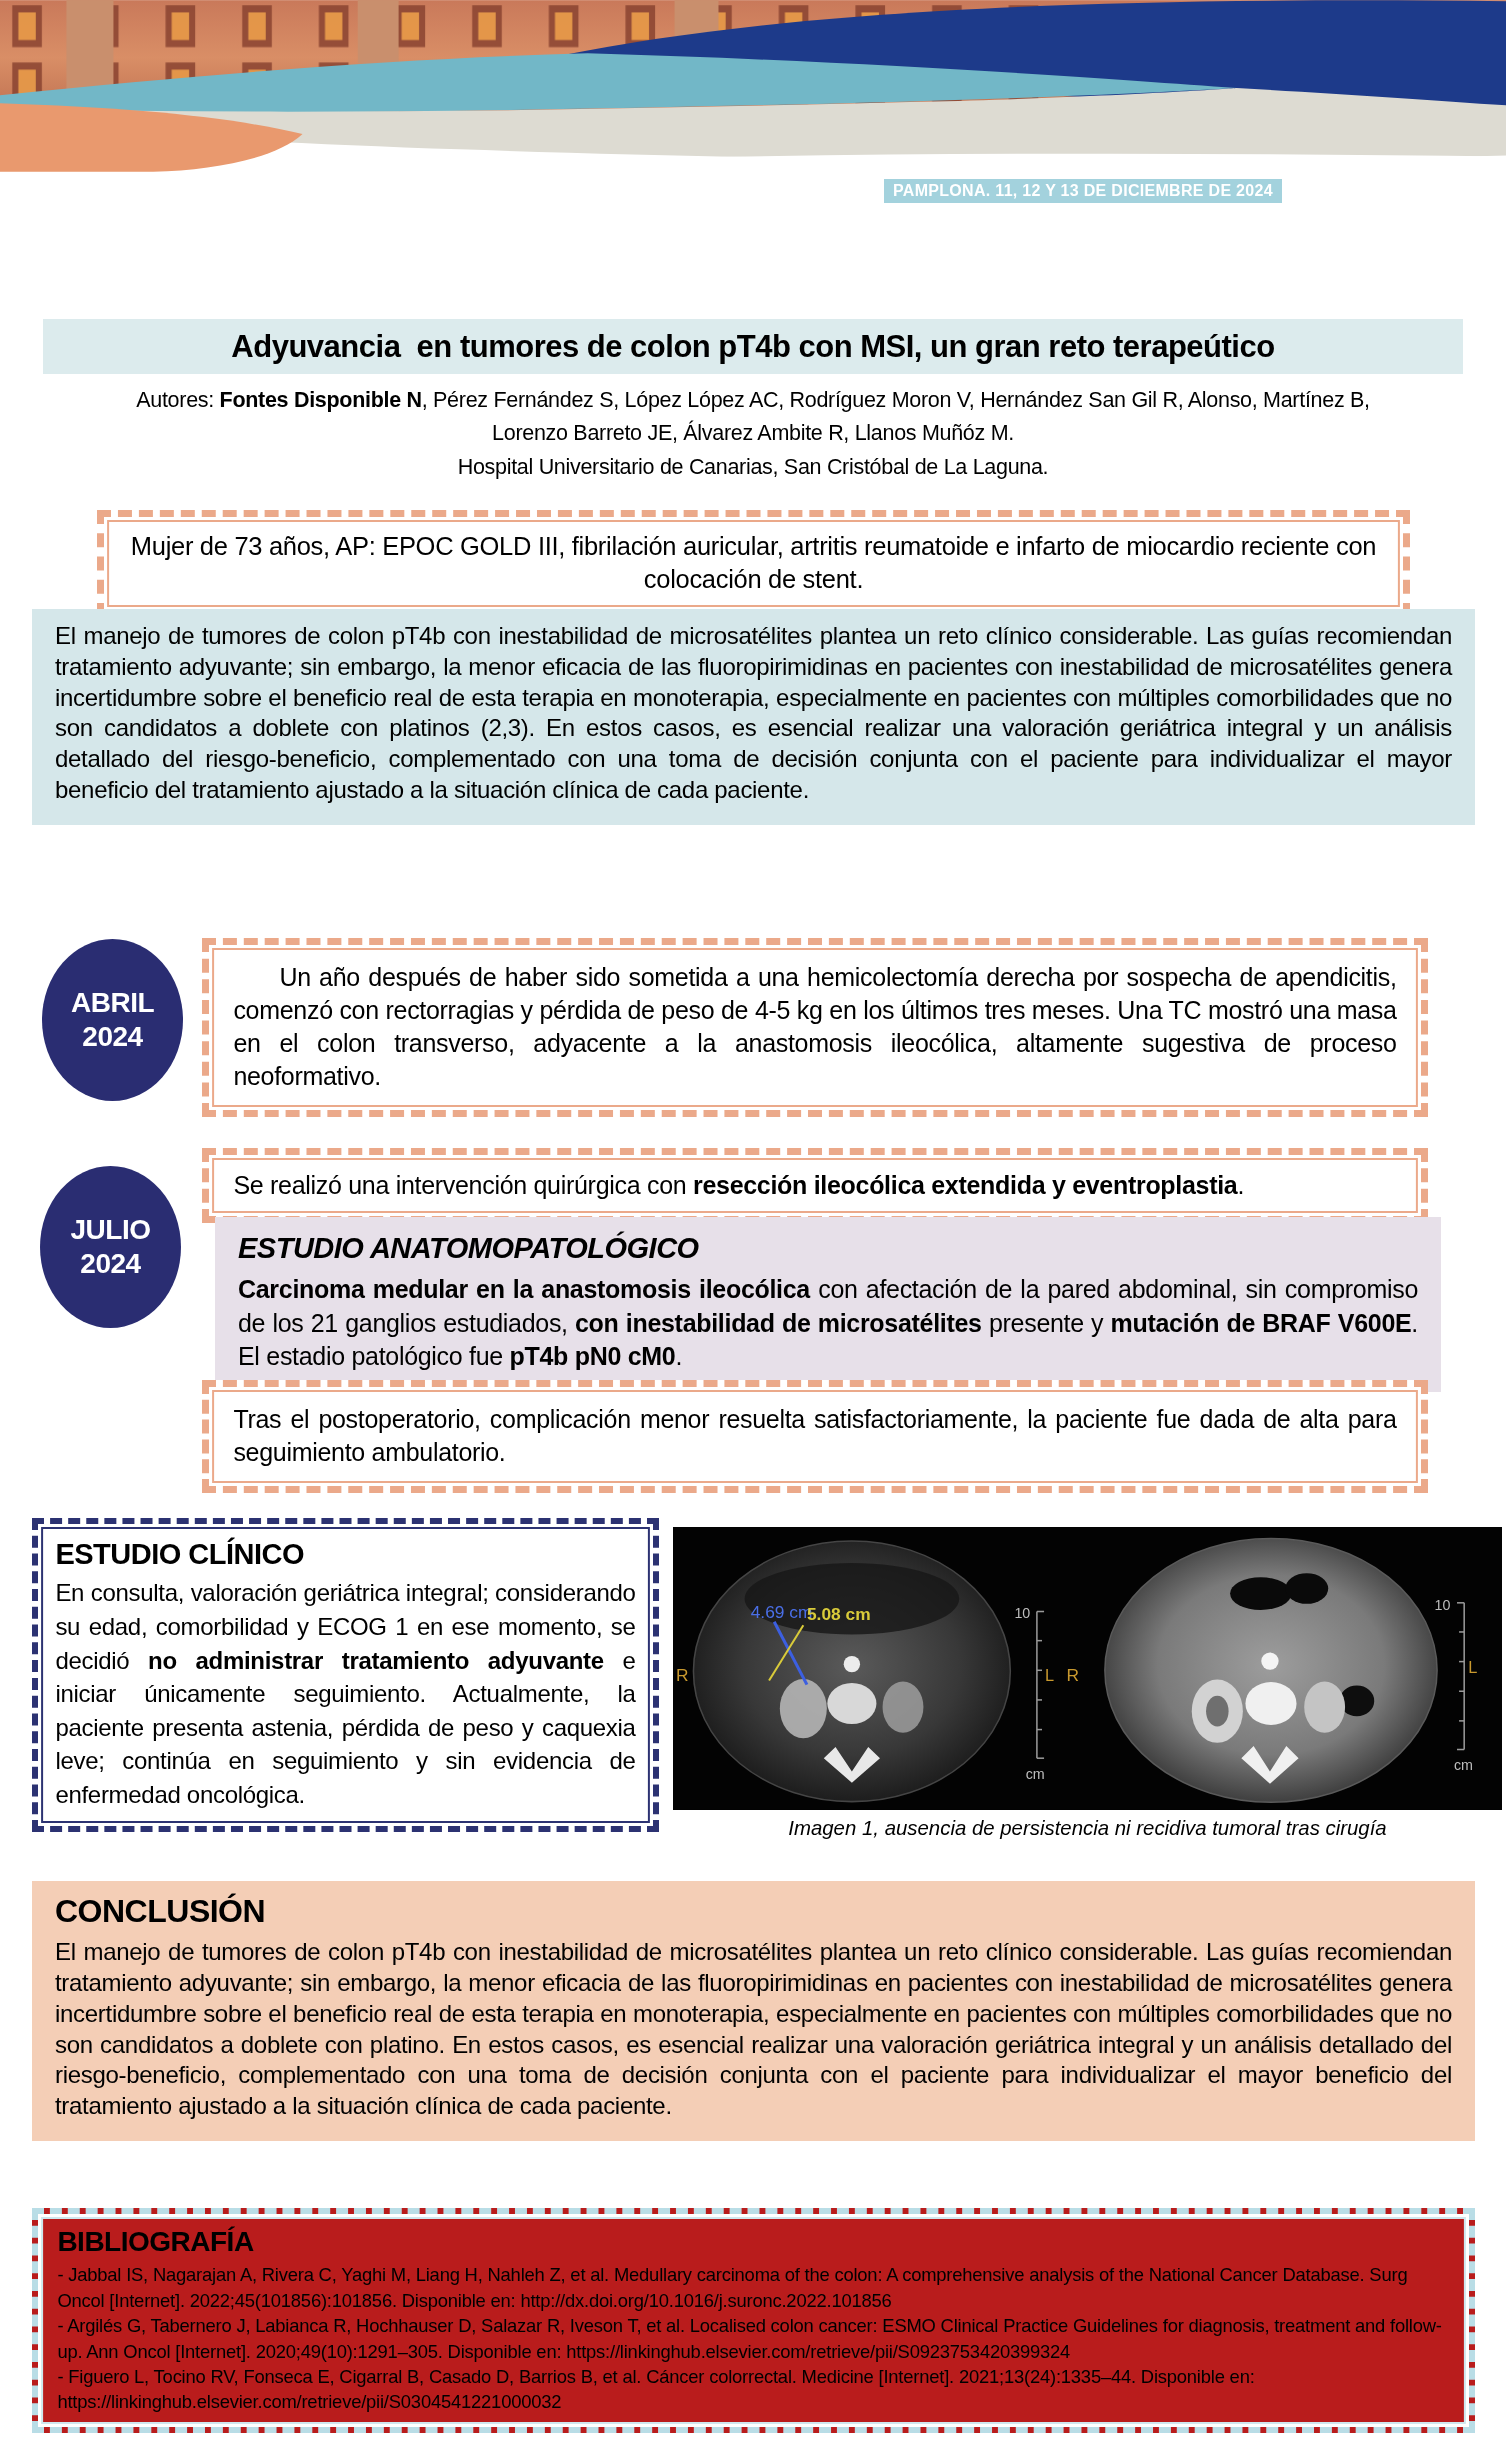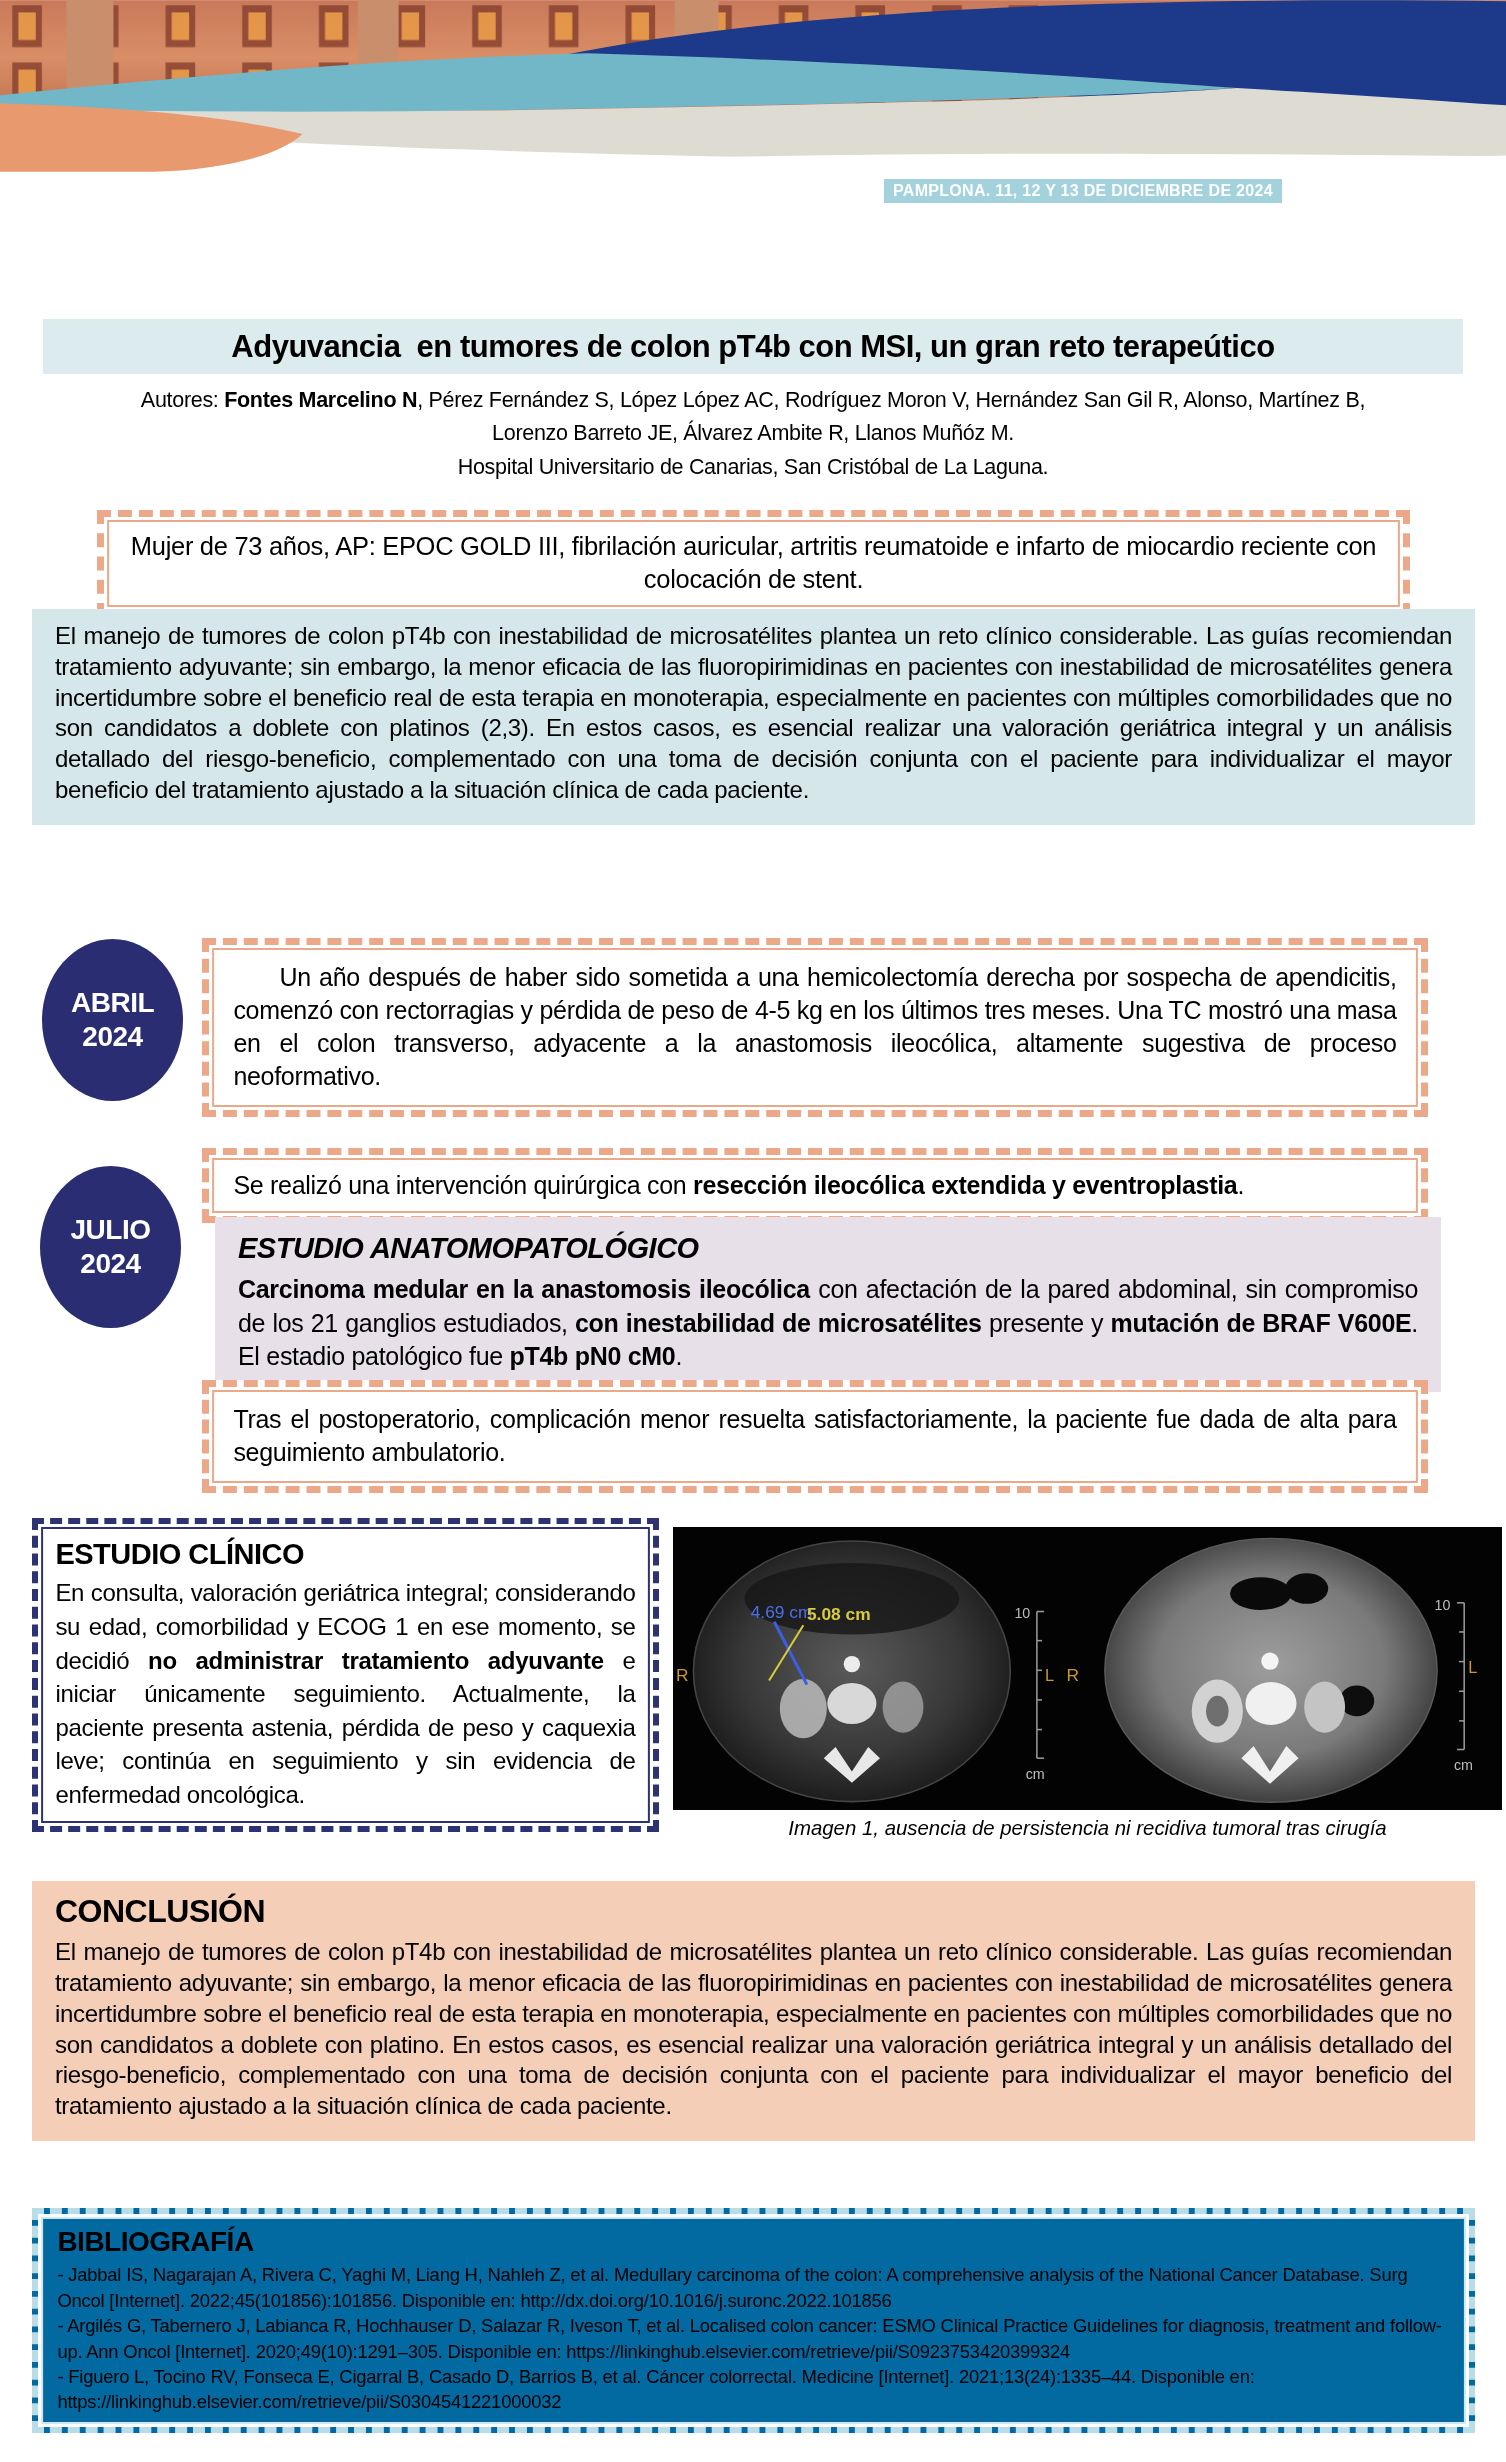--- a/index.html
+++ b/index.html
@@ -28,21 +28,21 @@
   .title-band h1{margin:0;font-size:31px;font-weight:700;color:#000;letter-spacing:-0.5px;white-space:pre;}
 
   
   .authors{position:absolute;left:43px;top:384px;width:1420px;text-align:center;color:#000;
     font-size:21.5px;line-height:1.55;letter-spacing:-0.3px;}
   .authors b{font-weight:700;}
 
   
   .dash-orange{border:7.2px dashed #eba98a;box-shadow:inset 0 0 0 3.1px #ffffff, inset 0 0 0 5.1px #eba98a;background:#ffffff;}
   .dash-navy{border:6.1px dashed #2c3272;box-shadow:inset 0 0 0 3.1px #ffffff, inset 0 0 0 5.1px #2c3272;background:#ffffff;}
-  .dash-blue{border:6.6px dashed #b9dde6;box-shadow:inset 0 0 0 3.1px #ffffff, inset 0 0 0 5.1px #cfe7ee;background:#0369a1;}
+  .dash-blue{border:6.6px dashed #b9dde6;box-shadow:inset 0 0 0 3.1px #ffffff, inset 0 0 0 5.1px #cfe7ee;background:#b91c1c;}
 
   .patient-box{position:absolute;left:97px;top:510px;width:1313px;box-sizing:border-box;
     padding:13.3px 25.5px;text-align:center;font-size:25.5px;letter-spacing:-0.3px;line-height:1.3;}
 
   
   .section{position:absolute;left:32px;width:1443px;box-sizing:border-box;padding:12.3px 23px 19.4px;color:#000;}
   .section h2{margin:0 0 7.2px 0;font-size:32px;font-weight:800;letter-spacing:-0.5px;}
   .section p{margin:0;font-size:24px;line-height:1.28;text-align:justify;letter-spacing:-0.3px;}
   .intro{top:609px;background:#d5e7ea;}
   .conclusion{top:1881px;background:#f4ceb6;}
@@ -119,21 +119,21 @@
     <div class="venue-band">
       <span>PAMPLONA. 11, 12 Y 13 DE DICIEMBRE DE 2024</span>
     </div>
   </div>
 
   <div class="title-band">
     <h1>Adyuvancia  en tumores de colon pT4b con MSI, un gran reto terapeútico</h1>
   </div>
 
   <div class="authors">
-    <div><span>Autores: </span><b>Fontes Marcelino N</b><span>,  Pérez Fernández S,  López López AC, Rodríguez Moron  V, Hernández San Gil R, Alonso, Martínez B,</span></div>
+    <div><span>Autores: </span><b>Fontes Disponible N</b><span>,  Pérez Fernández S,  López López AC, Rodríguez Moron  V, Hernández San Gil R, Alonso, Martínez B,</span></div>
     <div>Lorenzo Barreto JE, Álvarez Ambite R, Llanos Muñóz M.</div>
     <div>Hospital Universitario de Canarias, San Cristóbal de La Laguna.</div>
   </div>
 
   <div class="patient-box dash-orange">
     <span>Mujer de 73 años, AP:  EPOC GOLD III, fibrilación auricular, artritis reumatoide e infarto de miocardio reciente con colocación de stent.</span>
   </div>
 
   <div class="section intro">
     <p>El manejo de tumores de colon pT4b con inestabilidad de microsatélites plantea un reto clínico considerable. Las guías recomiendan tratamiento adyuvante; sin embargo, la menor eficacia de las fluoropirimidinas en pacientes con inestabilidad de microsatélites genera incertidumbre sobre el beneficio real de esta terapia en monoterapia, especialmente en pacientes con múltiples comorbilidades que no son candidatos a doblete con platinos (2,3). En estos casos, es esencial realizar una valoración geriátrica integral y un análisis detallado del riesgo-beneficio, complementado con una toma de decisión conjunta con el paciente para individualizar el mayor beneficio del tratamiento ajustado a la situación clínica de cada paciente.</p>

